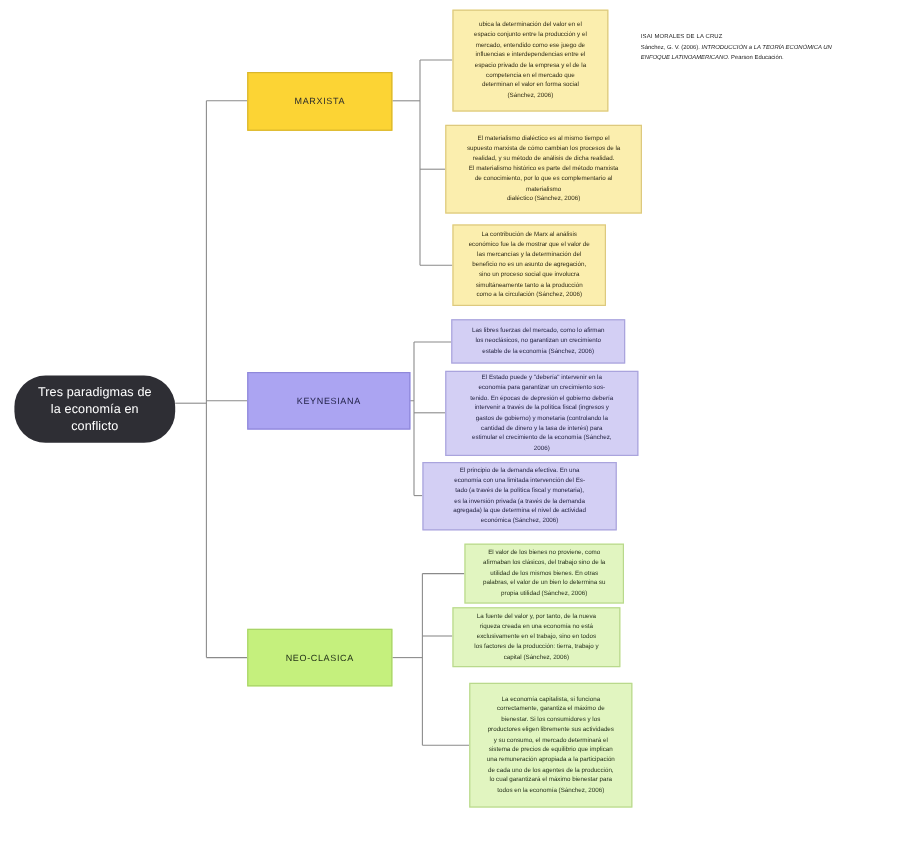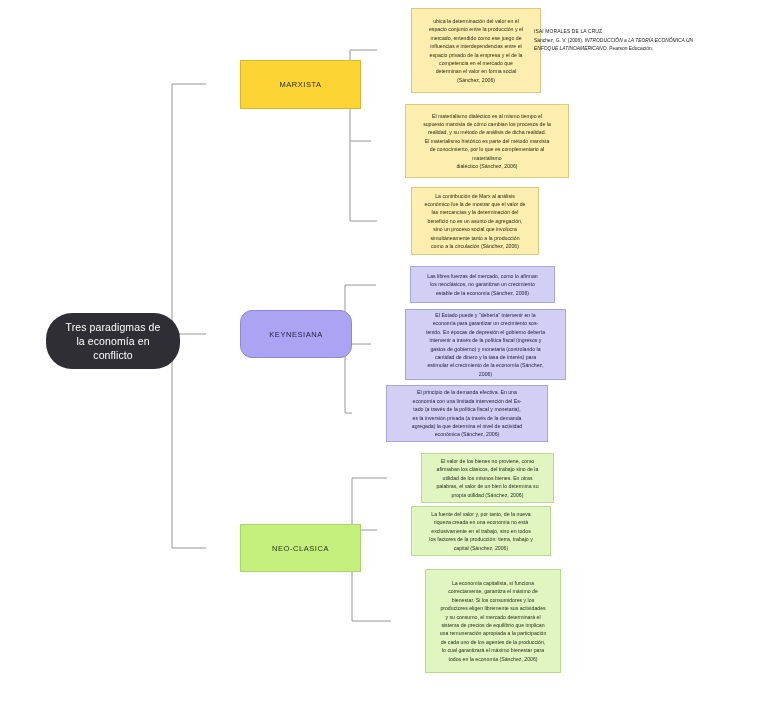--- a/index.html
+++ b/index.html
@@ -30,21 +30,20 @@
     top: 0;
     width: 768px;
     height: 716px;
     z-index: 1;
   }
 
   .node {
     position: absolute;
     box-sizing: border-box;
     z-index: 2;
-    margin-left: 34px;
   }
 
   
   .root-node {
     display: flex;
     align-items: center;
     justify-content: center;
     background: #2e2e34;
     color: #ffffff;
     border-radius: 26px;
@@ -201,21 +200,21 @@
   <div class="node leaf-node leaf-marxista" style="left:377px; top:187px; width:128px; height:68px;">
     <span class="leaf-text">La contribución de Marx al análisis
 económico fue la de mostrar que el valor de
 las mercancías y la determinación del
 beneficio no es un asunto de agregación,
 sino un proceso social que involucra
 simultáneamente tanto a la producción
 como a la circulación (Sánchez, 2006)</span>
   </div>
 
-  <div class="node cat-node cat-keynesiana" style="left:206px; top:310px; width:112px; height:48px;border-radius:12px;">
+  <div class="node cat-node cat-keynesiana" style="left:206px; top:310px; width:136px; height:48px;">
     <span>KEYNESIANA</span>
   </div>
 
   <div class="node leaf-node leaf-keynesiana" style="left:376px; top:266px; width:145px; height:37px;">
     <span class="leaf-text">Las libres fuerzas del mercado, como lo afirman
 los neoclásicos, no garantizan un crecimiento
 estable de la economía (Sánchez, 2006)</span>
   </div>
 
   <div class="node leaf-node leaf-keynesiana" style="left:371px; top:309px; width:161px; height:71px;">

